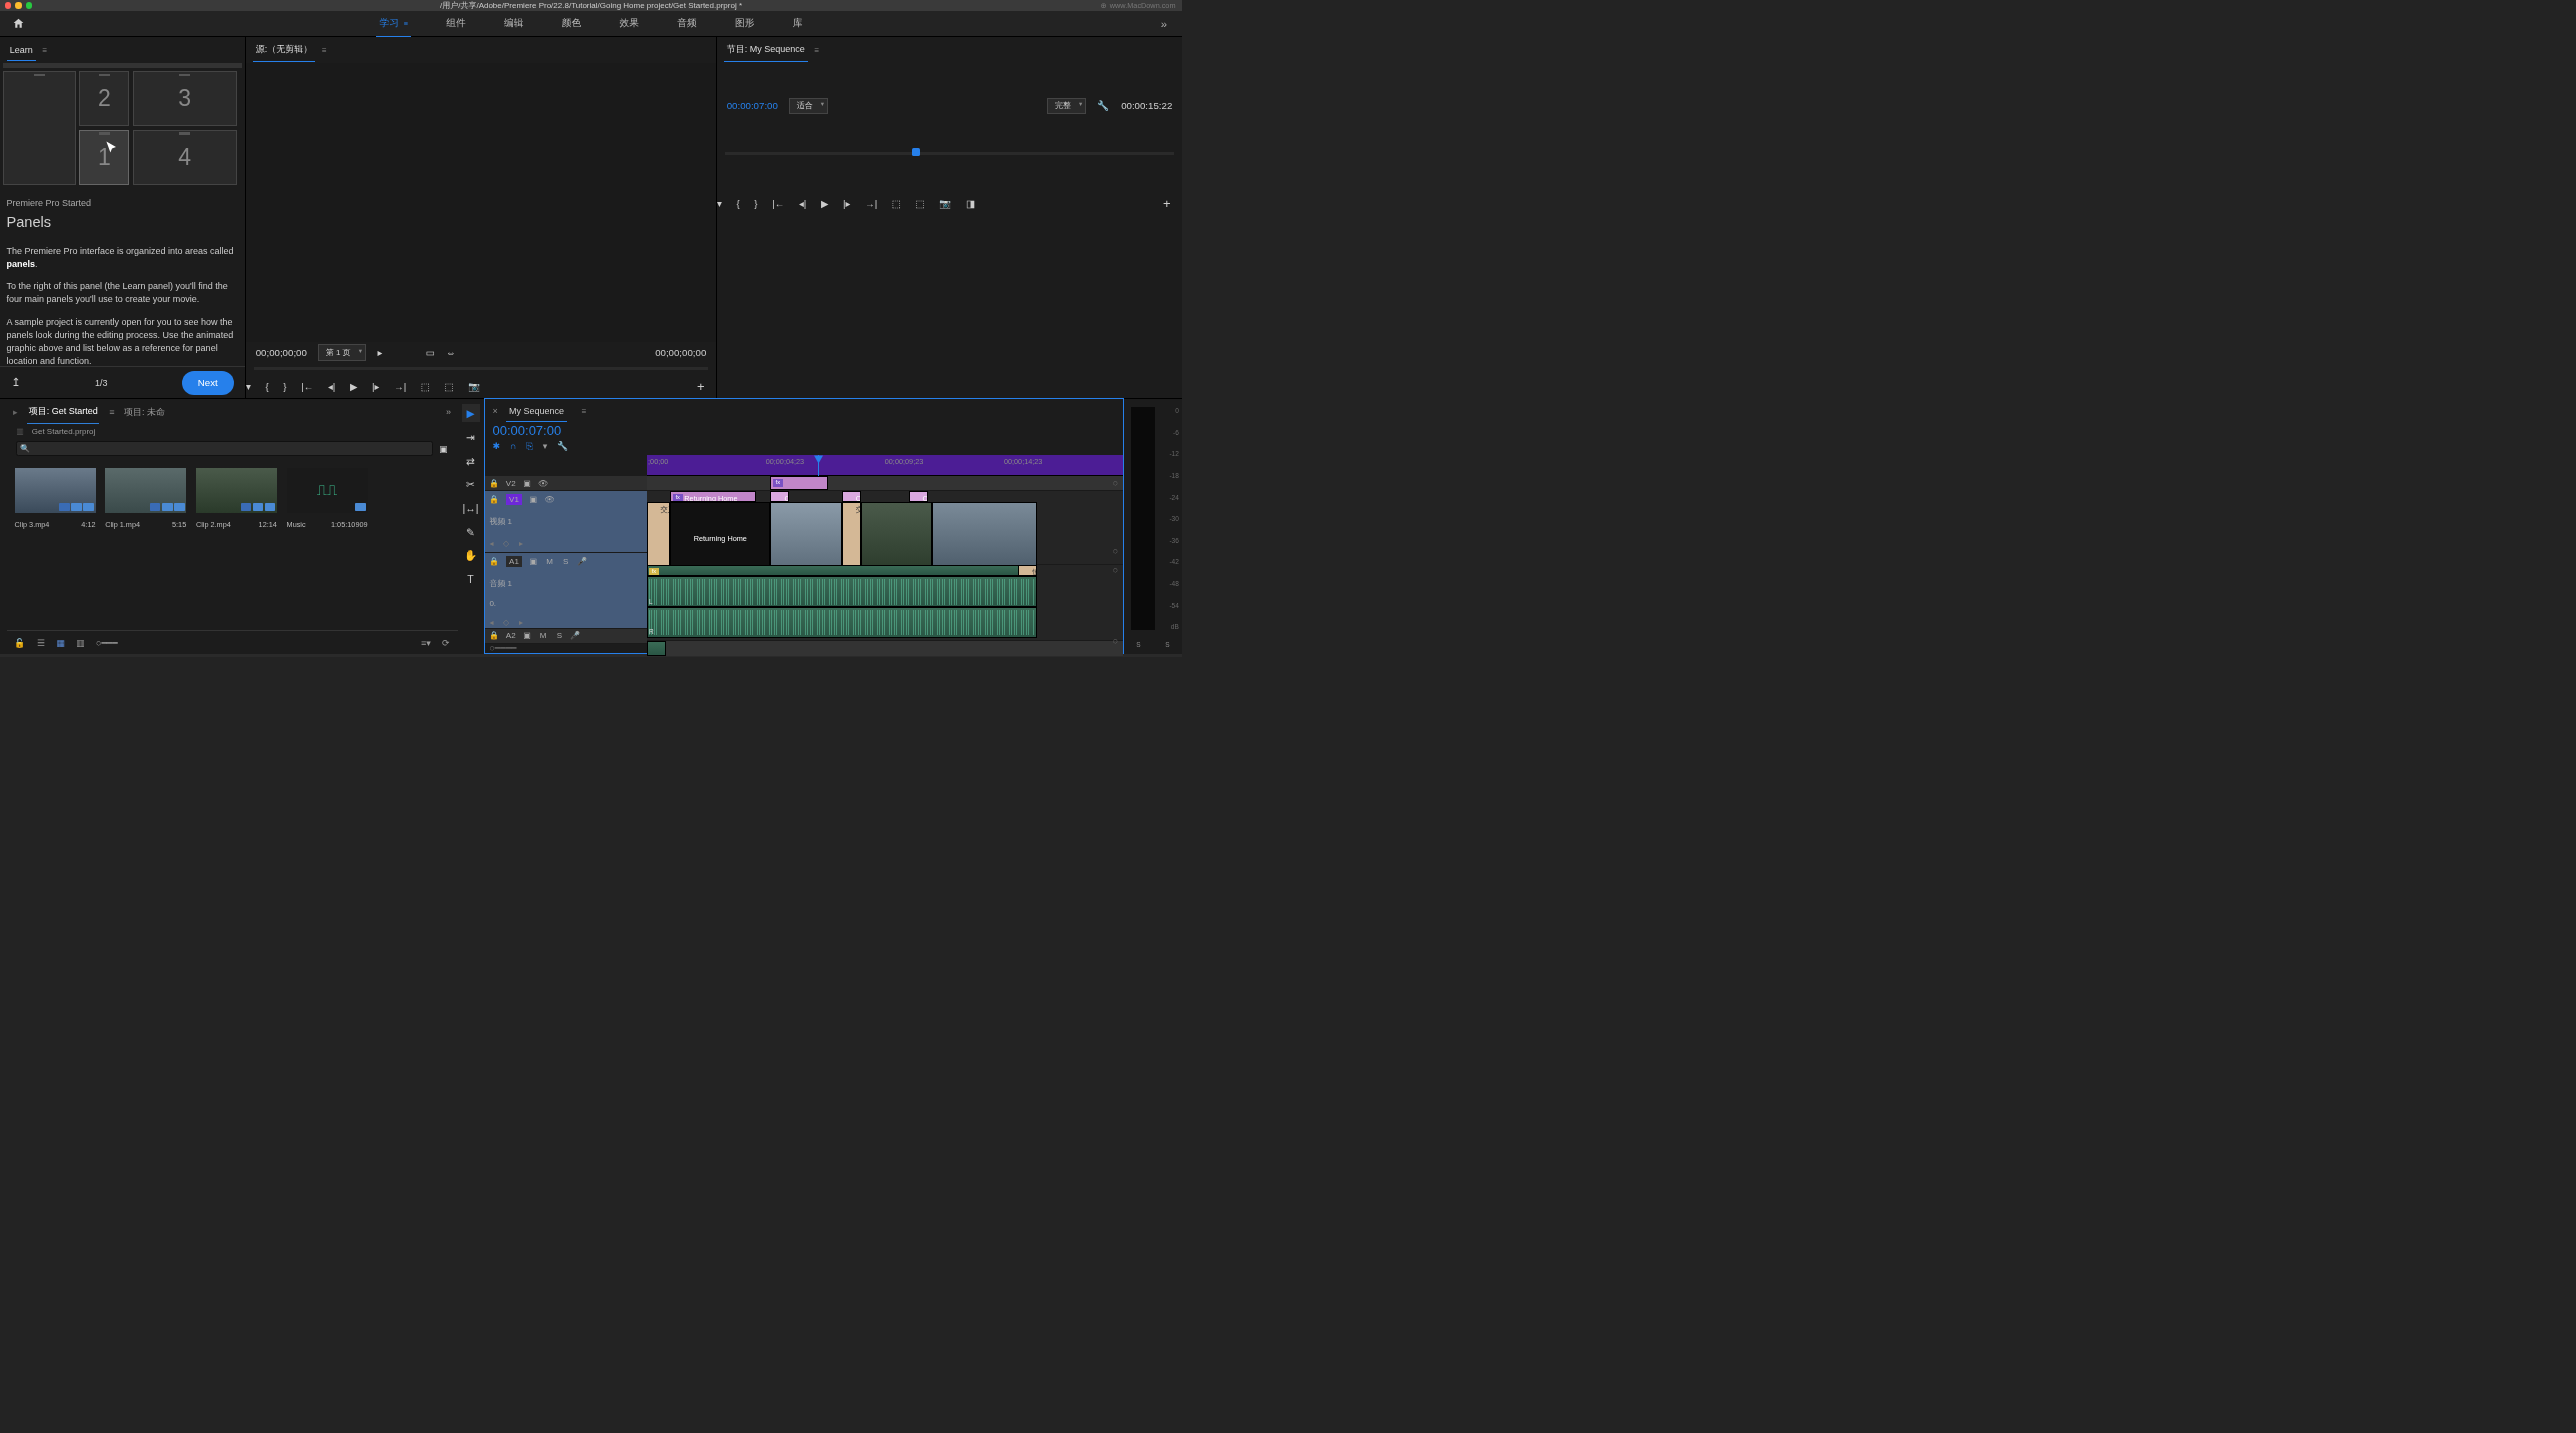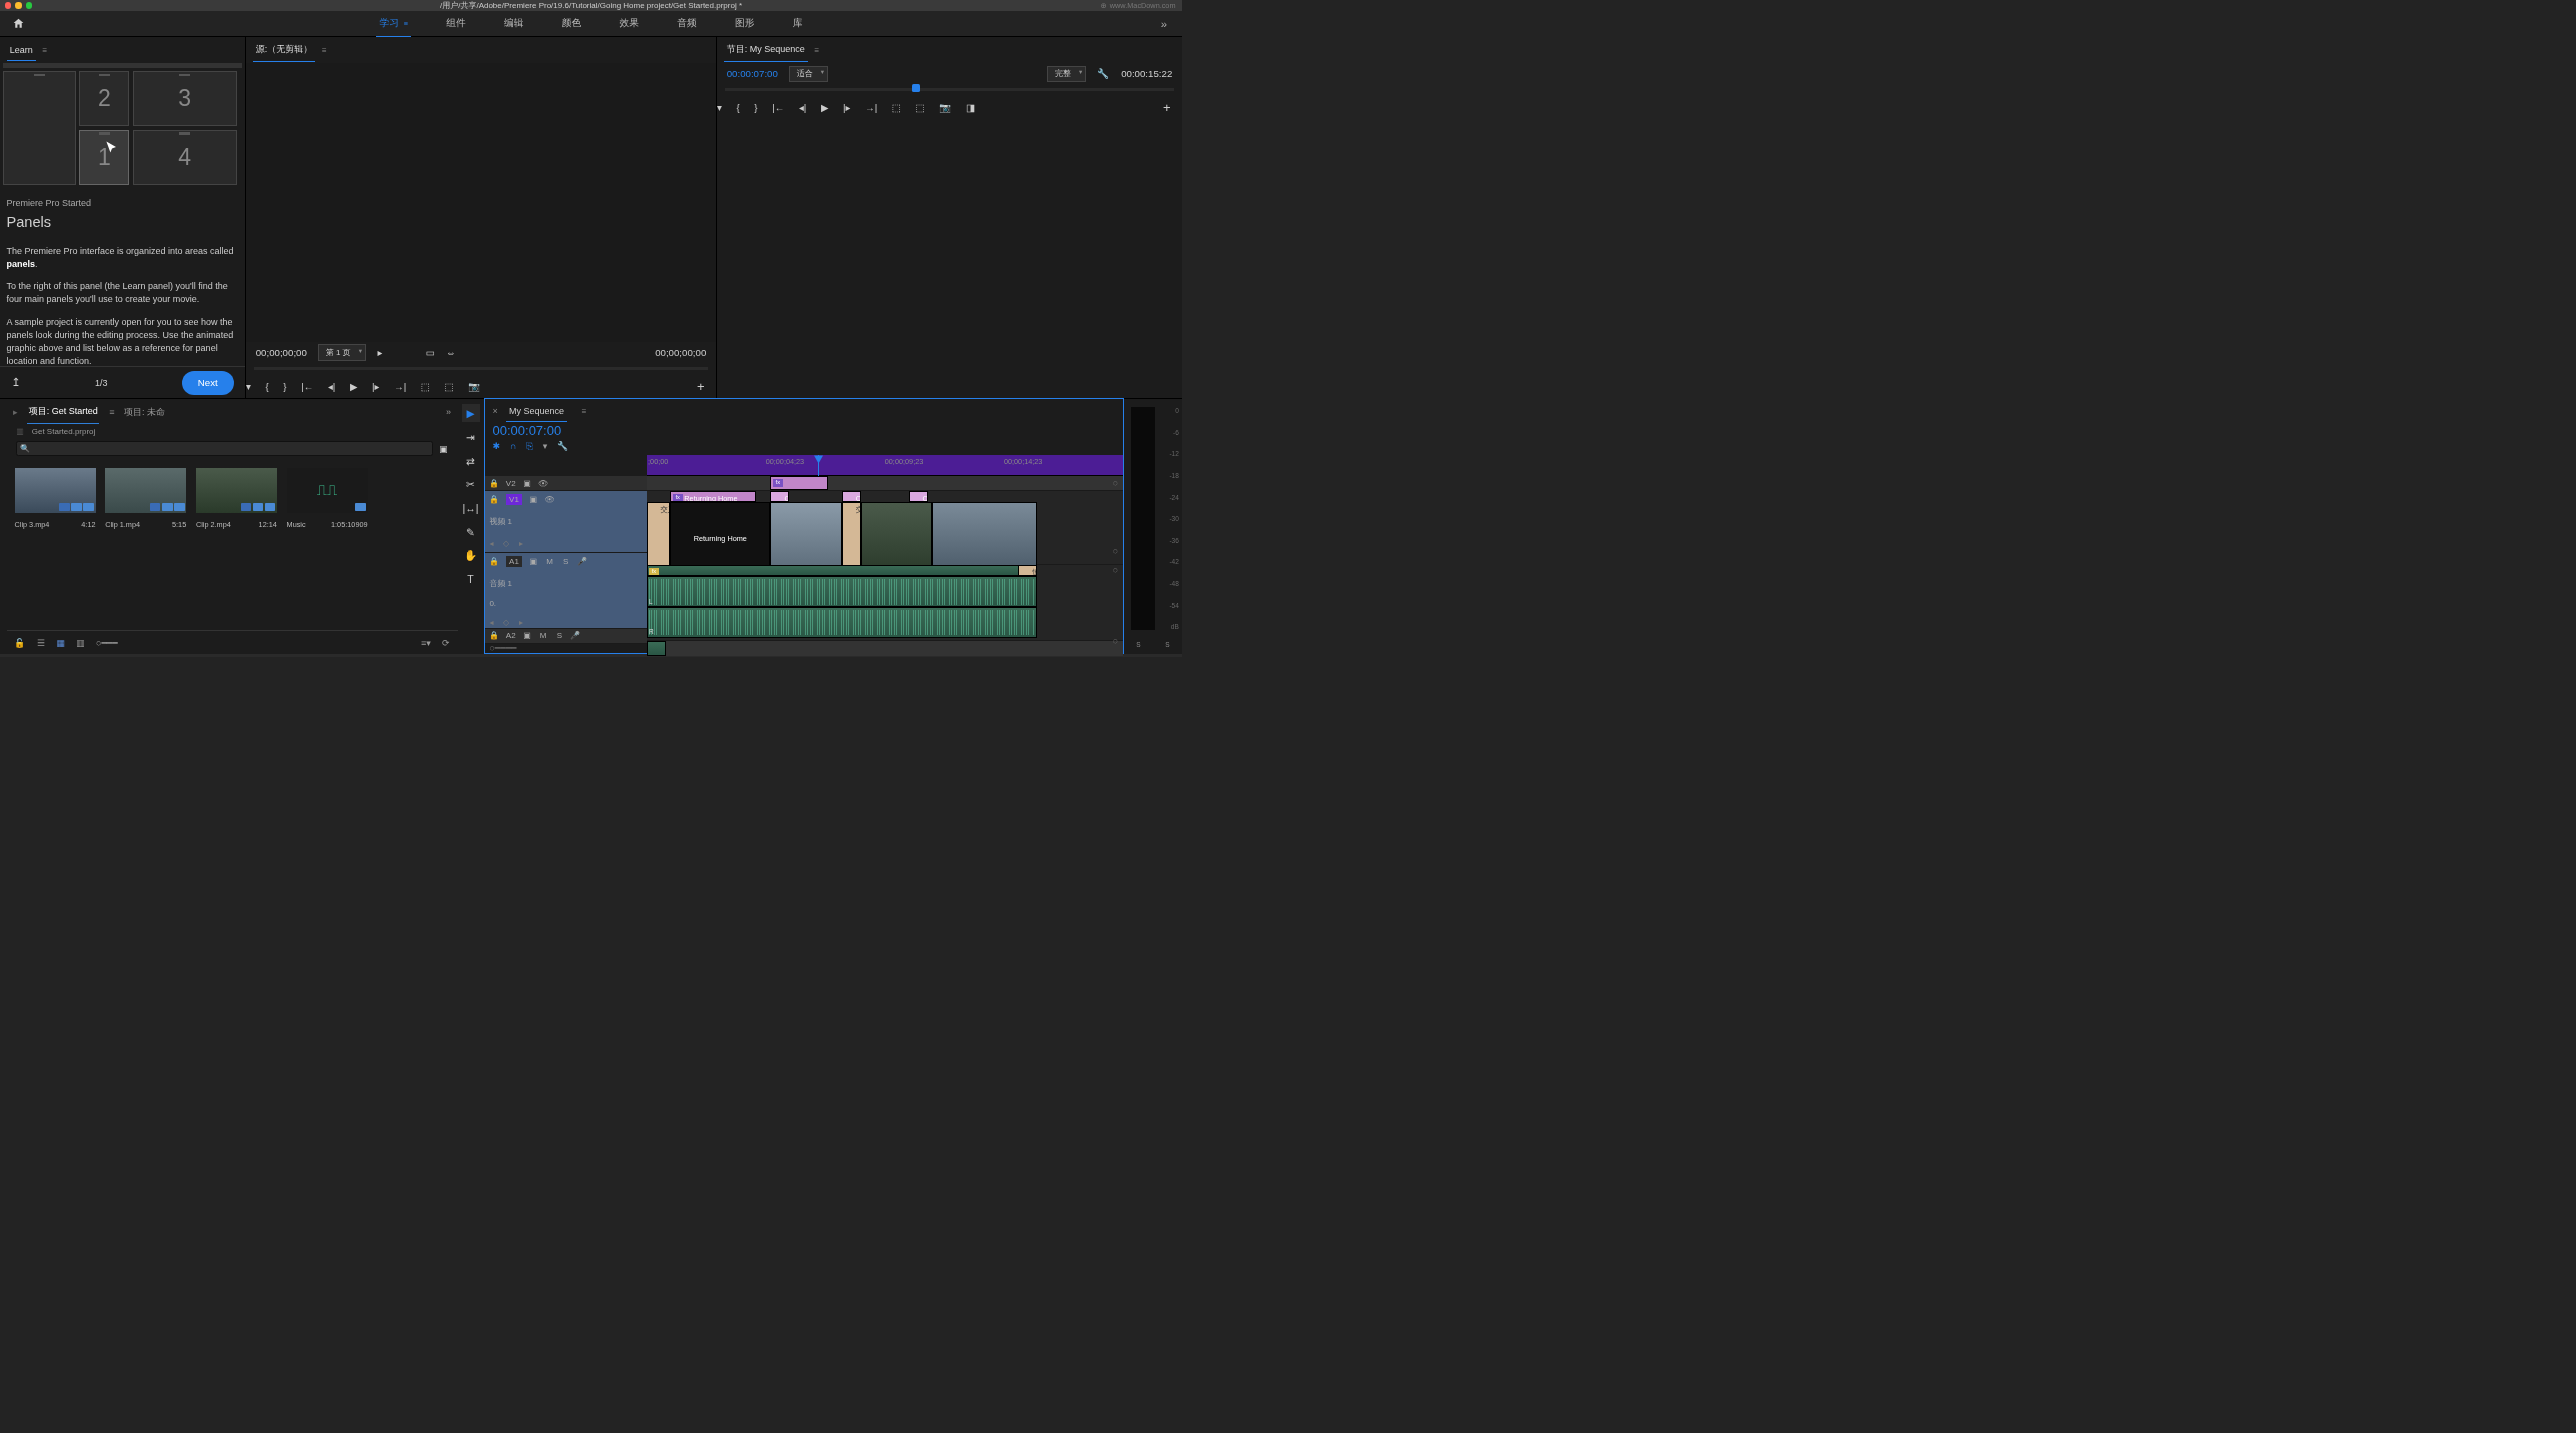--- a/index.html
+++ b/index.html
@@ -19,21 +19,21 @@
 .home-btn svg { width: 13px; height: 13px; fill: #d0d0d0; }
 .ws-tabs { flex: 1; display: flex; justify-content: center; gap: 32px; }
 .ws-tab { font-size: 9.7px; color: #bbb; cursor: pointer; padding: 6.5px 3.2px; display: flex; align-items: center; gap: 4.9px; }
 .ws-tab.active { color: #2680eb; border-bottom: 1.6px solid #2680eb; }
 .ws-more { width: 36px; text-align: center; color: #aaa; font-size: 11.3px; }
 
 
 .main { display: flex; height: 361px; }
 .learn-panel { width: 245px; background: #1c1c1c; display: flex; flex-direction: column; }
 .source-panel { width: 471px; background: #1c1c1c; border-left: 0.8px solid #000; display: flex; flex-direction: column; }
-.program-panel { flex: 1; background: #1c1c1c; border-left: 0.8px solid #000; display: flex; flex-direction: column; }
+.program-panel { flex: 1; background: #1c1c1c; border-left: 0.8px solid #000; display: flex; flex-direction: column; gap: 32px; }
 
 .panel-header { height: 26px; display: flex; align-items: center; padding: 0 6.5px; font-size: 9px; color: #ddd; }
 .panel-title { border-bottom: 1.6px solid #2680eb; padding: 4.9px 3.2px; }
 .panel-menu { margin-left: 6.5px; color: #888; font-size: 8px; }
 
 
 .learn-grid-wrap { padding: 3.2px; }
 .learn-grid { display: grid; grid-template-columns: 73px 50px 104px; grid-template-rows: 55px 55px; gap: 3.2px; }
 .learn-cell { background: #2a2a2a; border: 0.8px solid #444; display: flex; align-items: center; justify-content: center; font-size: 23px; color: #888; position: relative; }
 .learn-cell .dots { position: absolute; top: 1.6px; left: 0; right: 0; height: 4px; display: flex; justify-content: center; gap: 14.6px; }
@@ -142,21 +142,21 @@
 </style>
 </head>
 <body>
 
 <div class="titlebar">
   <div class="traffic">
     <span class="tl-r"></span>
     <span class="tl-y"></span>
     <span class="tl-g"></span>
   </div>
-  <div class="title-center">/用户/共享/Adobe/Premiere Pro/19.6/Tutorial/Going Home project/Get Started.prproj *</div>
+  <div class="title-center">/用户/共享/Adobe/Premiere Pro/22.8/Tutorial/Going Home project/Get Started.prproj *</div>
   <div class="title-right">
     <span>⊕</span>
     <span>www.MacDown.com</span>
   </div>
 </div>
 
 <div class="topmenu">
   <div class="home-btn">
     <svg viewBox="0 0 24 24">
         <path d="M12 3l9 8h-3v9h-4v-6h-4v6H6v-9H3z"></path>

